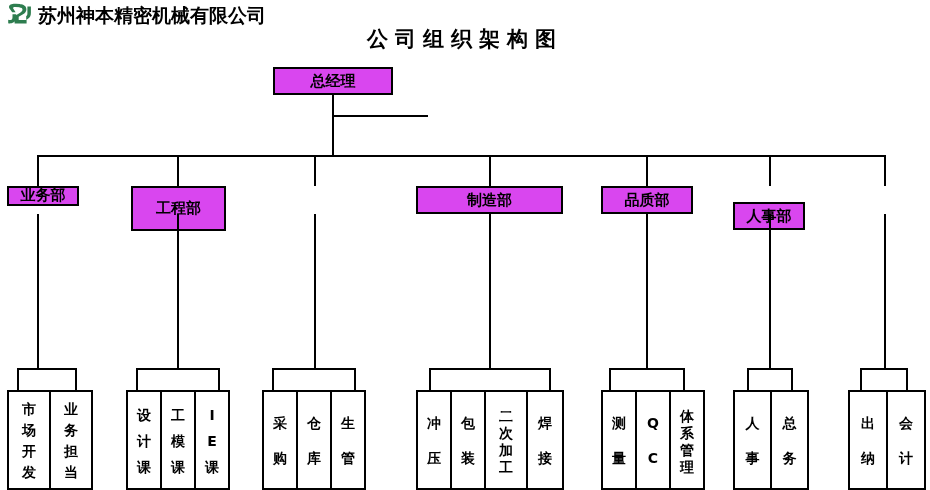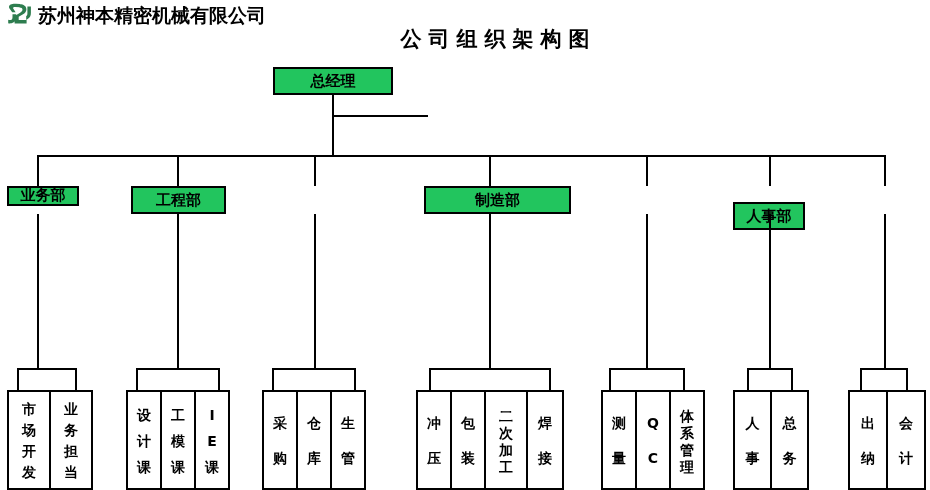--- a/index.html
+++ b/index.html
@@ -16,28 +16,28 @@
     position:absolute;left:6px;top:3px;width:30px;height:24px;
   }
   .company{
     position:absolute;left:38px;top:3px;
     font-size:19px;font-weight:bold;letter-spacing:0px;
     white-space:nowrap;line-height:24px;
     font-family:"DejaVu Sans","Liberation Sans",sans-serif;
   }
   .title{
     position:absolute;left:360px;top:26px;width:270px;
-    text-align:center;font-size:21px;font-weight:bold;
+    text-align:left;font-size:21px;font-weight:bold;
     letter-spacing:7px;white-space:nowrap;line-height:26px;
     text-indent:7px;
   }
 
   
   .box{
-    position:absolute;border:2px solid #000;background:#22c55e;
+    position:absolute;border:2px solid #000;background:#d946ef;
     box-sizing:border-box;display:flex;align-items:center;
     justify-content:center;font-size:15px;font-weight:bold;
     line-height:1.0;
   }
   .ln{position:absolute;background:#000;}
   .vl{width:2px;}
   .hl{height:2px;}
 
   
   .vcell{
@@ -89,22 +89,23 @@
 
   <div class="ln vl" style="left:37px;top:155px;height:31px;"></div>
   <div class="ln vl" style="left:177px;top:155px;height:31px;"></div>
   <div class="ln vl" style="left:314px;top:155px;height:31px;"></div>
   <div class="ln vl" style="left:489px;top:155px;height:31px;"></div>
   <div class="ln vl" style="left:646px;top:155px;height:31px;"></div>
   <div class="ln vl" style="left:769px;top:155px;height:31px;"></div>
   <div class="ln vl" style="left:884px;top:155px;height:31px;"></div>
 
   <div class="box" style="left:7px;top:186px;width:72px;height:20px;font-family:Liberation Mono, monospace;">业务部</div>
-  <div class="box" style="left:131px;top:186px;width:95px;height:28px;">工程部</div>
-  <div class="box" style="left:416px;top:186px;width:147px;height:28px;margin-left:8px;">制造部</div>
+  <div class="box" style="left:131px;top:186px;width:95px;height:45px;">工程部</div>
+  <div class="box" style="left:416px;top:186px;width:147px;height:28px;">制造部</div>
+  <div class="box" style="left:601px;top:186px;width:92px;height:28px;">品质部</div>
   <div class="box" style="left:733px;top:202px;width:72px;height:28px;">人事部</div>
 
   <div class="ln vl" style="left:37px;top:214px;height:154px;"></div>
   <div class="ln vl" style="left:177px;top:214px;height:154px;"></div>
   <div class="ln vl" style="left:314px;top:214px;height:154px;"></div>
   <div class="ln vl" style="left:489px;top:214px;height:154px;"></div>
   <div class="ln vl" style="left:646px;top:214px;height:154px;"></div>
   <div class="ln vl" style="left:769px;top:214px;height:154px;"></div>
   <div class="ln vl" style="left:884px;top:214px;height:154px;"></div>
 

